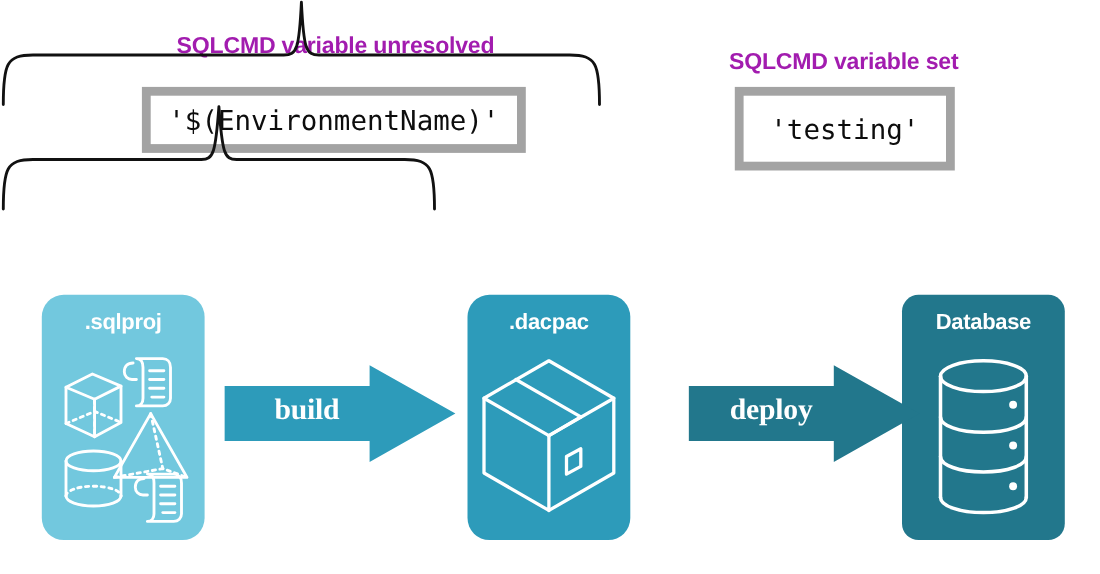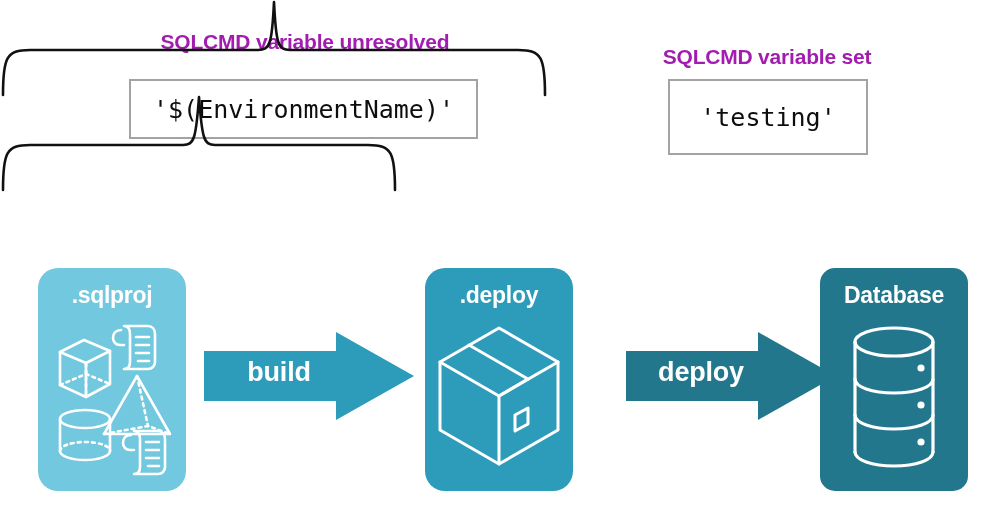--- a/index.html
+++ b/index.html
@@ -32,21 +32,21 @@
     white-space: nowrap;
     line-height: 26px;
   }
   #title-left  { left: 55px;  top: 29px;  width: 500px; }
   #title-right { left: 567px; top: 44px;  width: 400px; }
 
   
   .code-box {
     position: absolute;
     box-sizing: border-box;
-    border: 2px solid #a3a3a3;
+    border: 8px solid #a3a3a3;
     background: #ffffff;
     display: flex;
     align-items: center;
     justify-content: center;
     font-family: "DejaVu Sans Mono", monospace;
     font-size: 25px;
     color: #0d0d0d;
     letter-spacing: 0px;
     white-space: nowrap;
   }
@@ -71,21 +71,21 @@
   #card-database { left: 820px; background: #22778c; border-radius: 15px; }
 
   .card-label {
     position: absolute;
     top: 14px;
     left: 0;
     width: 100%;
     text-align: center;
     font-family: "Liberation Sans", sans-serif;
     font-weight: bold;
-    font-size: 23px;
+    font-size: 20px;
     letter-spacing: -0.3px;
     color: #ffffff;
     white-space: nowrap;
   }
   .card-art {
     position: absolute;
     left: 0;
     top: 46px;
     width: 148px;
     height: 172px;
@@ -99,21 +99,21 @@
     height: 90px;
   }
   #arrow-build  { left: 204px; }
   #arrow-deploy { left: 598px; margin-left: 28px; }
   .arrow-label {
     position: absolute;
     left: 0;
     top: 26px;
     width: 150px;
     text-align: center;
-    font-family: Liberation Sans, sans-serif;
+    font-family: Liberation Serif, serif;
     font-weight: bold;
     font-size: 27px;
     letter-spacing: -0.2px;
     color: #ffffff;
     pointer-events: none;
     white-space: nowrap;
   }
 </style>
 </head>
 <body>
@@ -185,21 +185,21 @@
                    C102 120 100 117 96 117 Z"></path>
           <path d="M108 128 L121 128 M108 136 L121 136 M108 144 L121 144"></path>
           <path d="M110 152 L121 152"></path>
         </g>
 
       </g>
     </svg>
   </div>
 
   <div class="card" id="card-dacpac">
-    <div class="card-label">.deploy</div>
+    <div class="card-label">.dacpac</div>
     <svg class="card-art" viewBox="0 0 148 172" fill="none">
       <g stroke="#ffffff" stroke-width="3" fill="none" stroke-linecap="round" stroke-linejoin="round">
 
         <path d="M74 14 L133 48 L74 82 L15 48 Z"></path>
 
         <path d="M15 48 L15 116 L74 150 L74 82"></path>
 
         <path d="M133 48 L133 116 L74 150"></path>
 
         <path d="M44 31 L103 65"></path>

